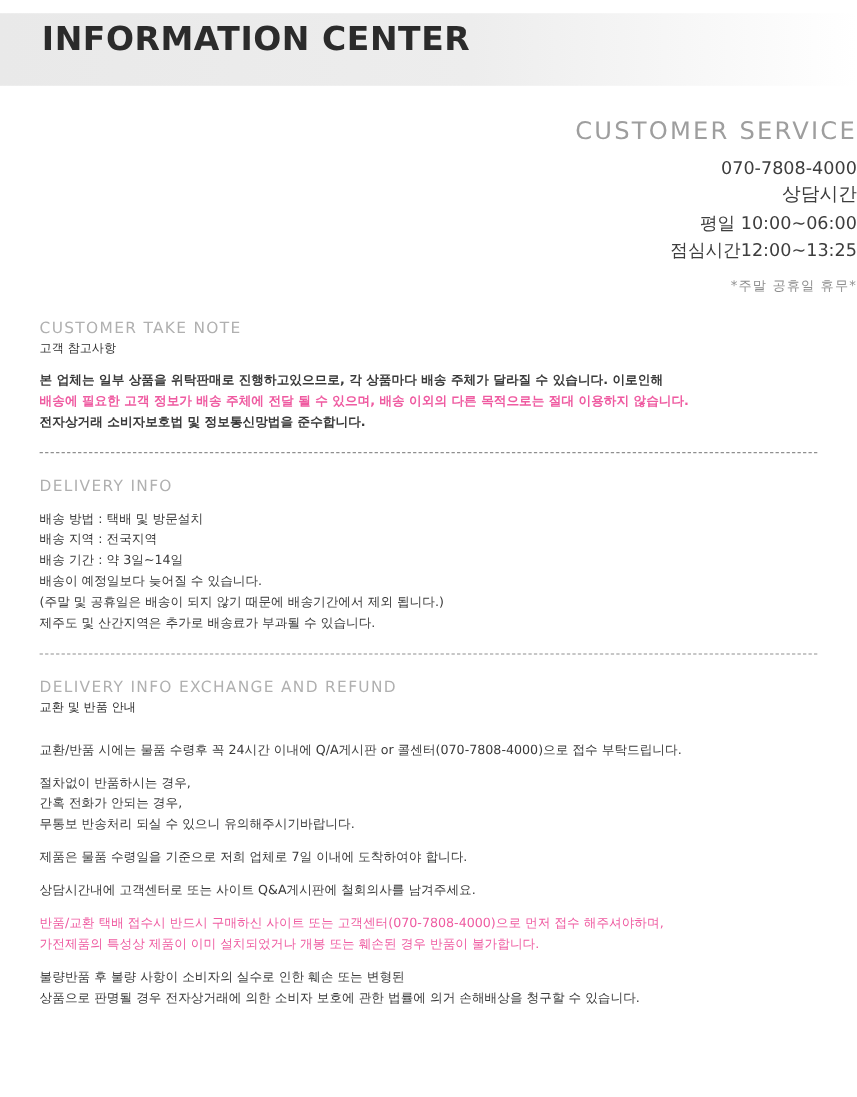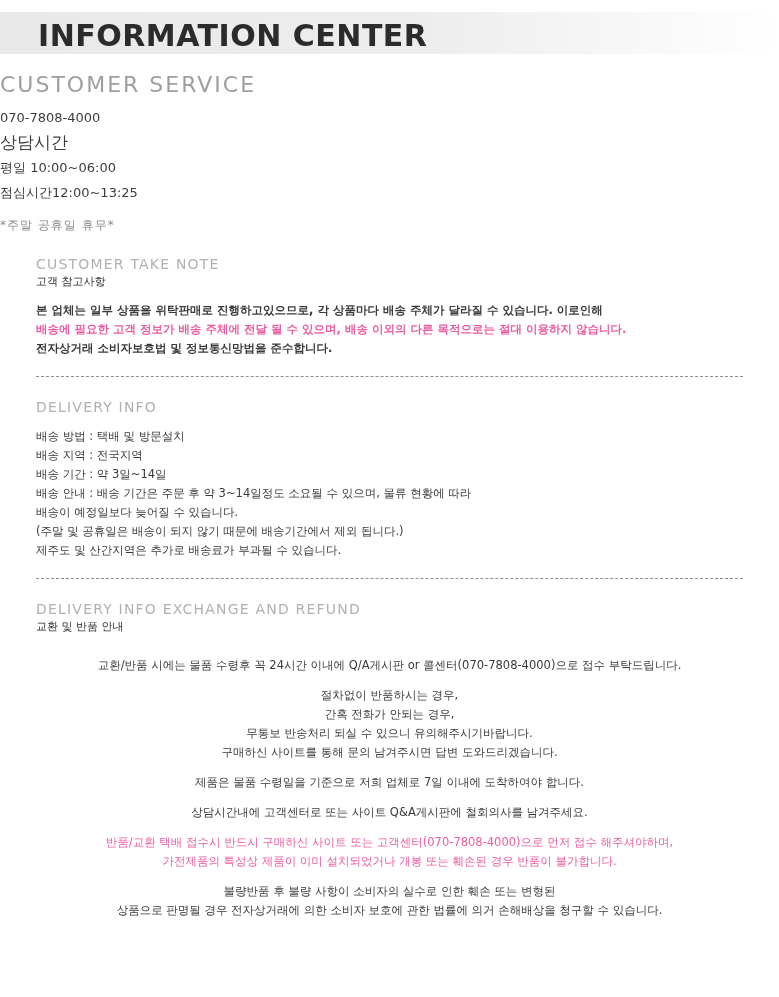--- a/index.html
+++ b/index.html
@@ -18,54 +18,54 @@
   .page {
     width: 779px;
     height: 997px;
     position: relative;
     box-sizing: border-box;
   }
 
   
   .header-band {
     position: relative;
-    height: 42px;
+    height: 66px;
     margin: 12px 0 0 0;
     background: linear-gradient(to right, #e9e9e9 0%, #ededed 55%, #ffffff 100%);
   }
   .header-title {
     position: absolute;
     left: 38px;
     top: 6px;
     font-size: 30px;
     font-weight: bold;
     letter-spacing: 0.5px;
     color: #2b2b2b;
     font-family: "DejaVu Sans", "Liberation Sans", sans-serif;
   }
 
   
   .cs-block {
-    text-align: left;
-    margin-top: 18px;
+    text-align: right;
+    margin-top: 29px;
   }
   .cs-title {
     font-size: 22px;
     color: #9e9e9e;
     letter-spacing: 2px;
     font-weight: normal;
     margin-bottom: 8px;
   }
   .cs-line {
     font-size: 17px;
     color: #3d3d3d;
     line-height: 25px;
   }
   .cs-line.big {
-    font-size: 13px;
+    font-size: 16px;
   }
   .cs-note {
     font-size: 12px;
     color: #8d8d8d;
     margin-top: 12px;
     letter-spacing: 1px;
   }
 
   
   .content {
@@ -101,21 +101,20 @@
     border: 0;
     border-top: 1px dashed #8f8f8f;
     margin: 18px 0 0 0;
     height: 0;
   }
   .blank-line {
     height: 10px;
   }
   .para {
     margin-bottom: 11px;
-    text-align: center;
   }
 </style>
 </head>
 <body>
 
 <div class="page">
 
   <div class="header-band">
     <div class="header-title">INFORMATION CENTER</div>
   </div>
@@ -142,21 +141,20 @@
       <hr class="divider">
     </div>
 
     <div class="section">
       <div class="sec-eng">DELIVERY INFO</div>
       <div class="body-text">
         <div class="blank-line"></div>
         <div>배송 방법 : 택배 및 방문설치</div>
         <div>배송 지역 : 전국지역</div>
         <div>배송 기간 : 약 3일~14일</div>
-        <div>배송 안내 : 배송 기간은 주문 후 약 3~14일정도 소요될 수 있으며, 물류 현황에 따라</div>
         <div>배송이 예정일보다 늦어질 수 있습니다.</div>
         <div>(주말 및 공휴일은 배송이 되지 않기 때문에 배송기간에서 제외 됩니다.)</div>
         <div>제주도 및 산간지역은 추가로 배송료가 부과될 수 있습니다.</div>
       </div>
       <hr class="divider">
     </div>
 
     <div class="section">
       <div class="sec-eng">DELIVERY INFO EXCHANGE AND REFUND</div>
       <div class="sec-kor">교환 및 반품 안내</div>
@@ -164,21 +162,20 @@
         <div class="blank-line"></div>
 
         <div class="para">
           <div>교환/반품 시에는 물품 수령후 꼭 24시간 이내에 Q/A게시판 or 콜센터(070-7808-4000)으로 접수 부탁드립니다.</div>
         </div>
 
         <div class="para">
           <div>절차없이 반품하시는 경우,</div>
           <div>간혹 전화가 안되는 경우,</div>
           <div>무통보 반송처리 되실 수 있으니 유의해주시기바랍니다.</div>
-          <div>구매하신 사이트를 통해 문의 남겨주시면 답변 도와드리겠습니다.</div>
         </div>
 
         <div class="para">
           <div>제품은 물품 수령일을 기준으로 저희 업체로 7일 이내에 도착하여야 합니다.</div>
         </div>
 
         <div class="para">
           <div>상담시간내에 고객센터로 또는 사이트 Q&amp;A게시판에 철회의사를 남겨주세요.</div>
         </div>
 

